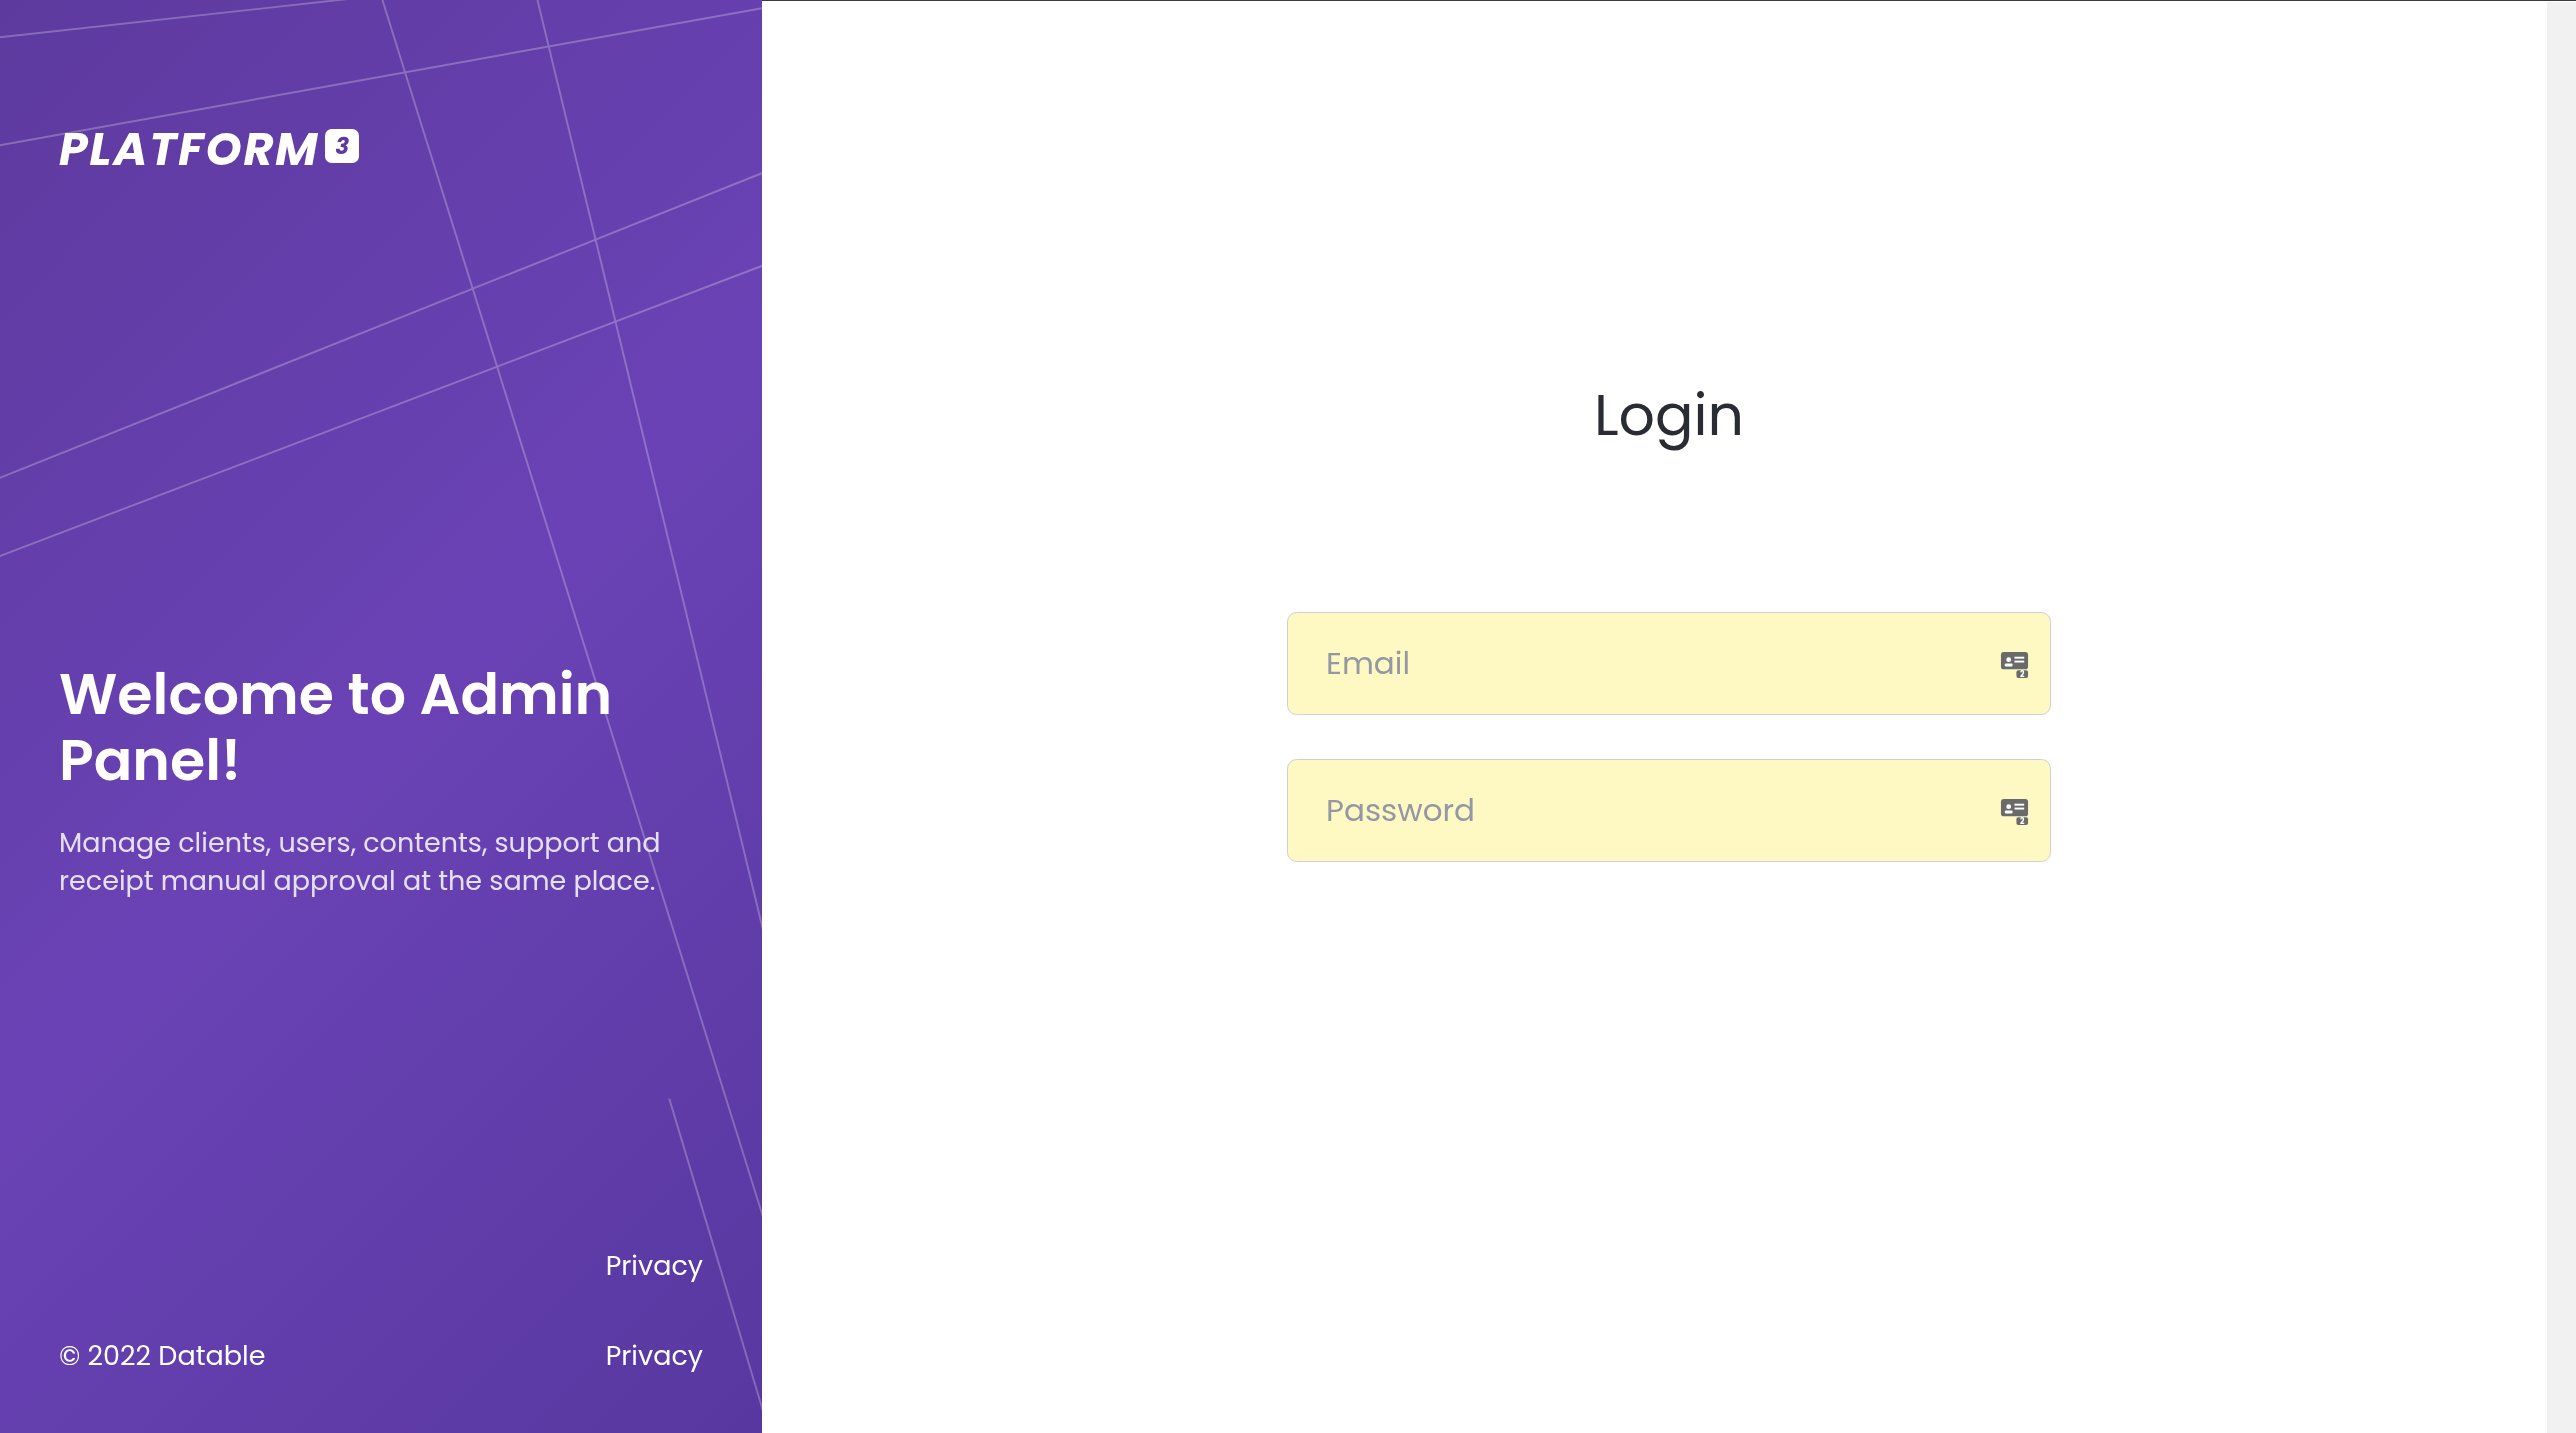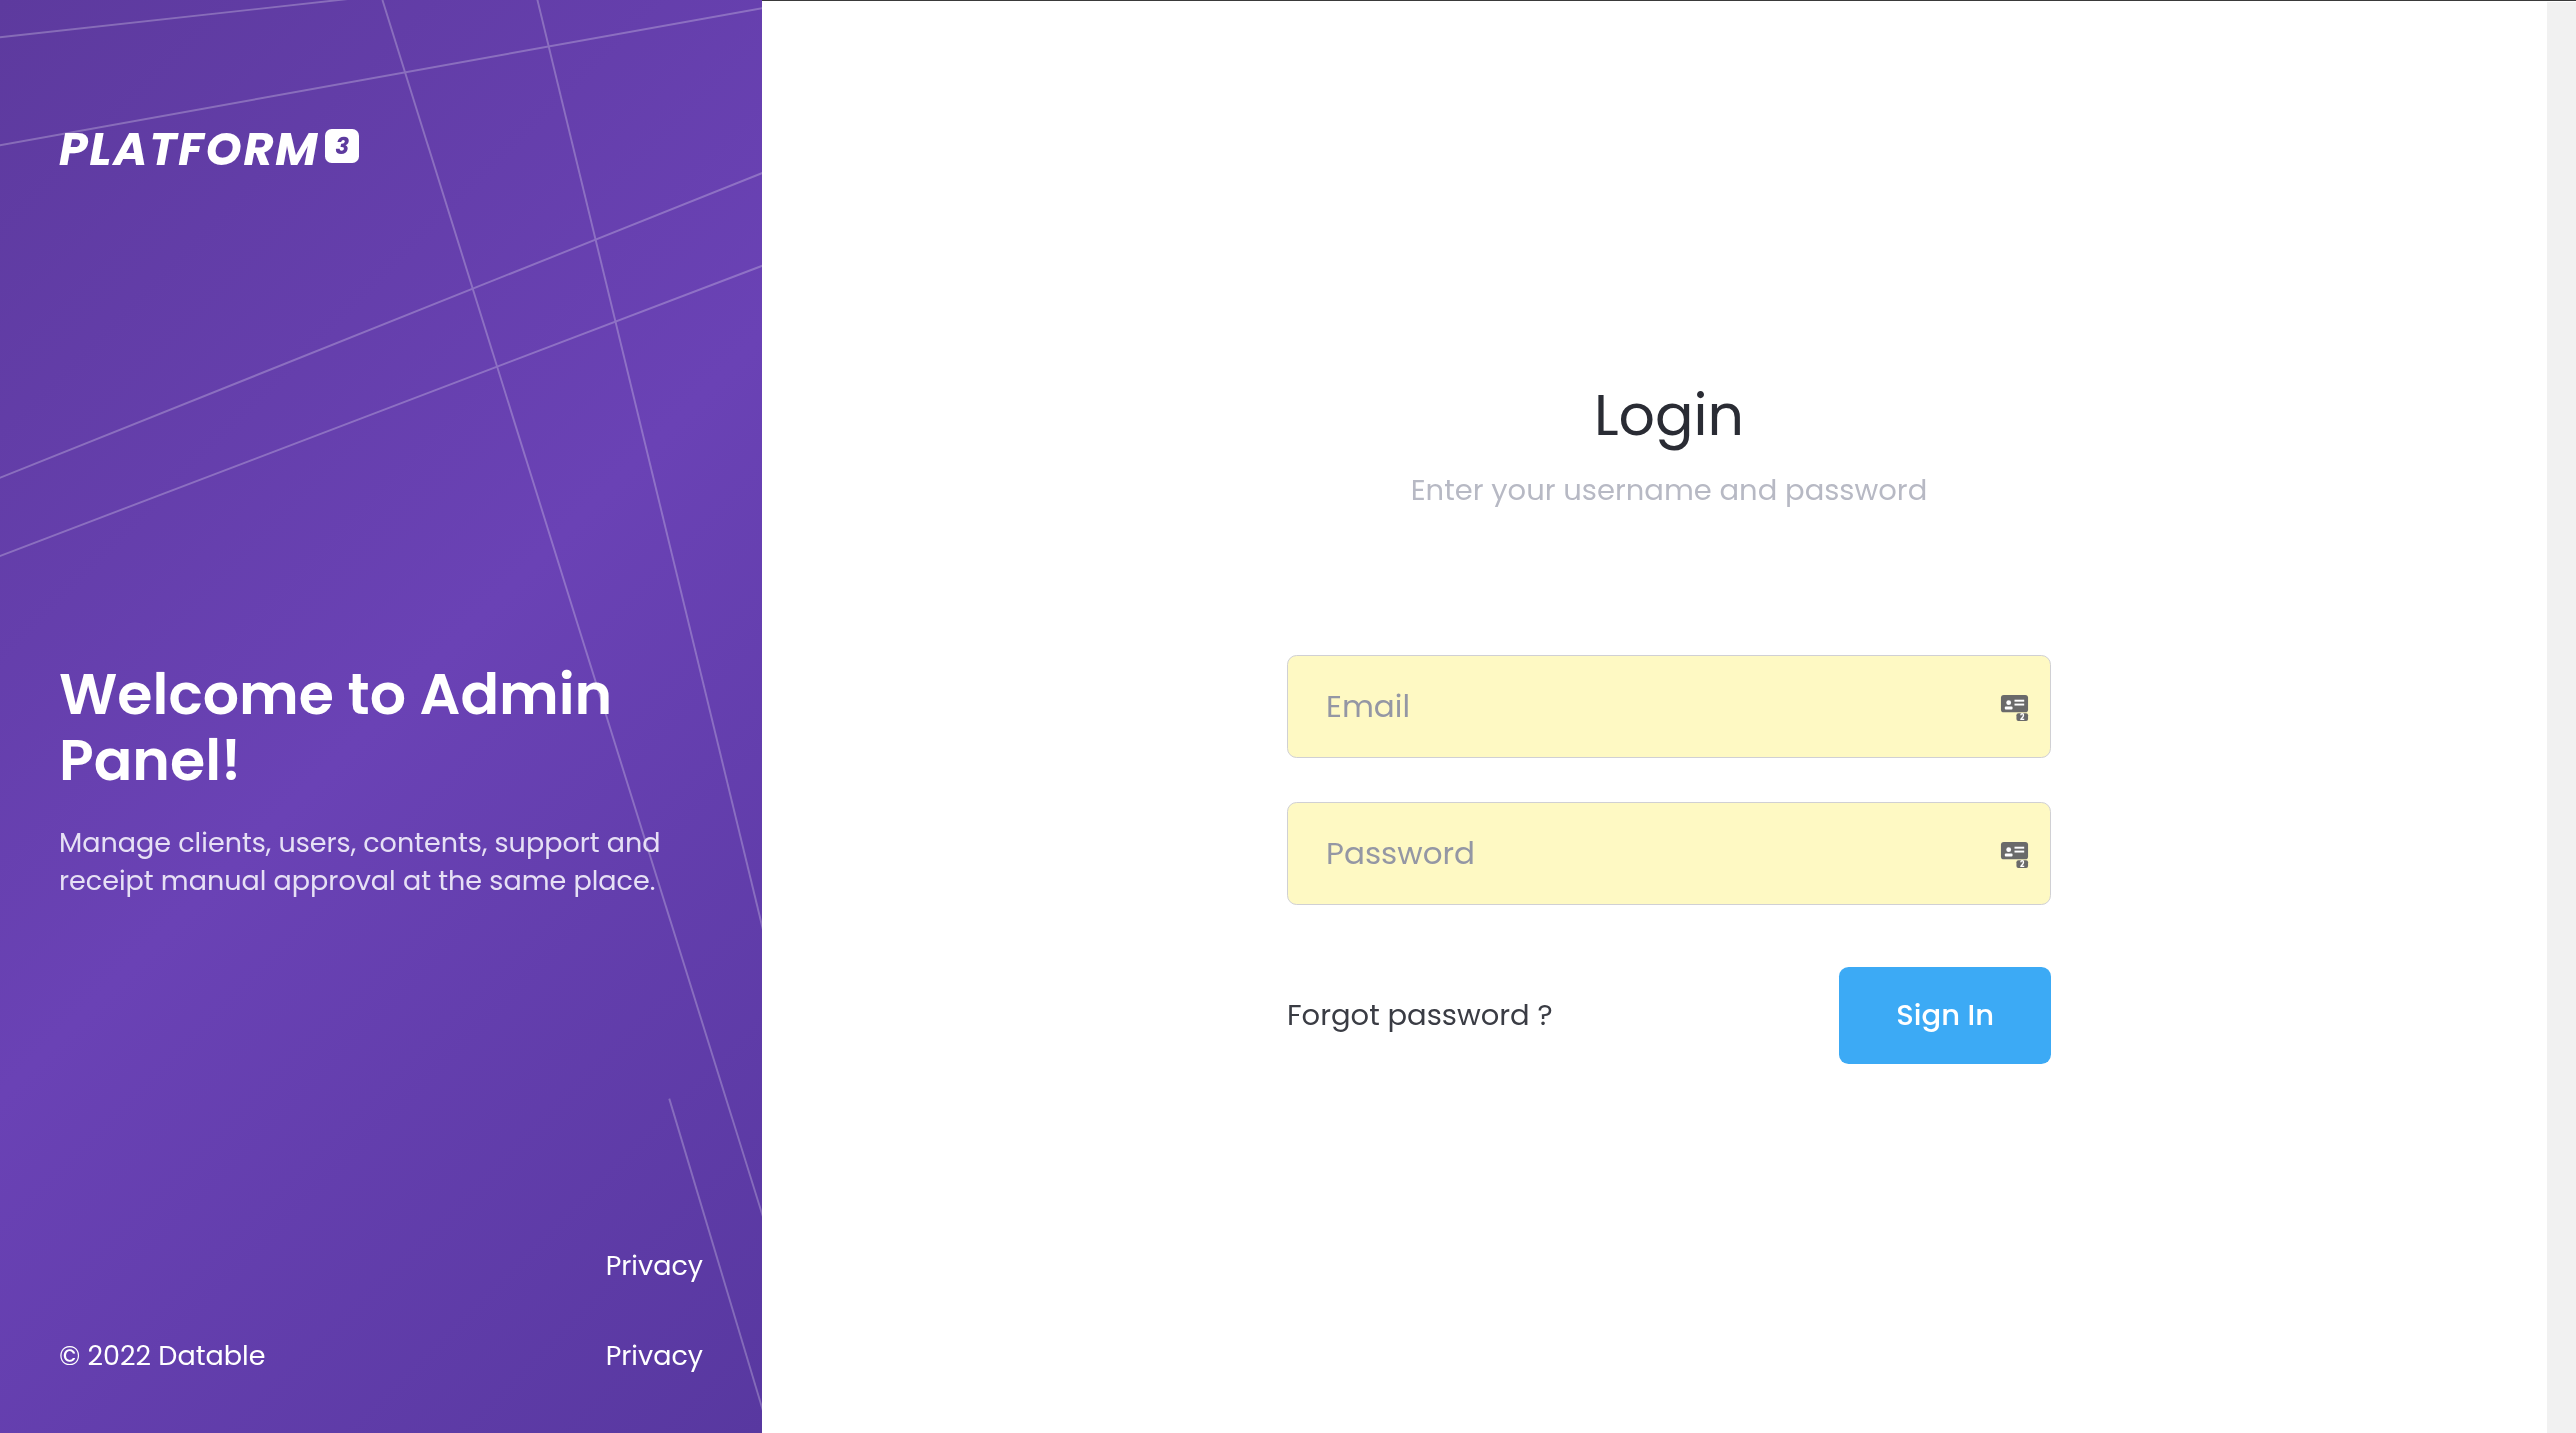--- a/index.html
+++ b/index.html
@@ -263,21 +263,20 @@
     <div class="footer-links">
       <a class="footer-link">Privacy</a>
       <a class="footer-link">Privacy</a>
     </div>
   </div>
 </div>
 
 <div class="right-panel">
   <div class="login-header">
     <h2 class="login-title">Login</h2>
-    <p class="login-subtitle">Enter your username and password</p>
   </div>
 
   <div class="form-container">
     <div class="input-wrapper">
       <input type="text" class="input-field" placeholder="Email" style="">
       <span class="input-icon">
         <svg width="31" height="31" viewBox="0 0 32 32">
           <rect x="2" y="4" width="28" height="18" rx="3" fill="#6a6a6a"></rect>
           <circle cx="10" cy="12" r="2.5" fill="#fff"></circle>
           <rect x="6" y="16" width="8" height="3" rx="1" fill="#fff"></rect>
@@ -297,23 +296,19 @@
           <circle cx="10" cy="12" r="2.5" fill="#fff"></circle>
           <rect x="6" y="16" width="8" height="3" rx="1" fill="#fff"></rect>
           <rect x="16" y="9" width="10" height="2" fill="#fff"></rect>
           <rect x="16" y="13" width="10" height="2" fill="#fff"></rect>
           <rect x="18" y="23" width="12" height="8" rx="2" fill="#6a6a6a"></rect>
           <text x="24" y="30" font-size="8" fill="#fff" text-anchor="middle" font-weight="bold">2</text>
         </svg>
       </span>
     </div>
 
-    <div class="form-bottom">
-      <a class="forgot-link">Forgot password ?</a>
-      <button class="signin-button">Sign In</button>
-    </div>
   </div>
 </div>
 
 <div class="scrollbar-track">
   <div class="scrollbar-thumb"></div>
 </div>
 
 
 </body></html>

